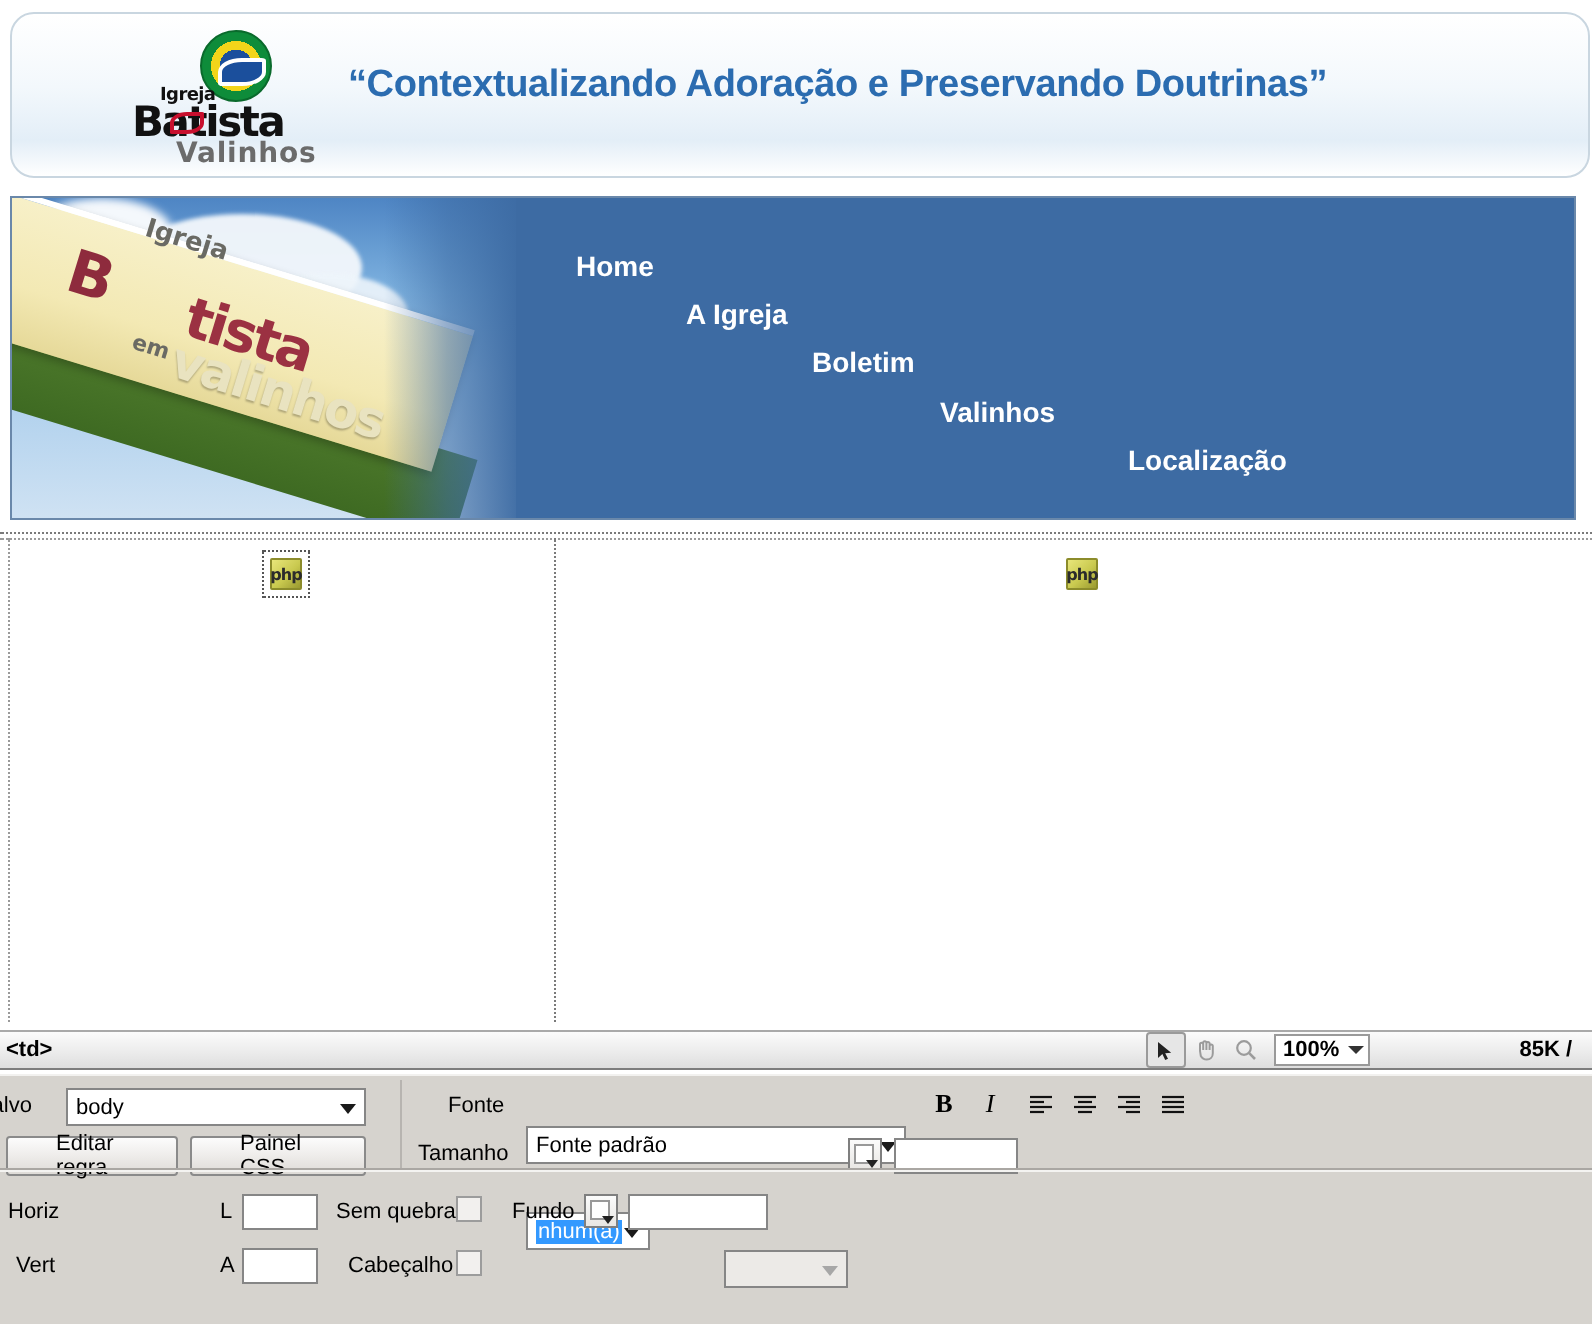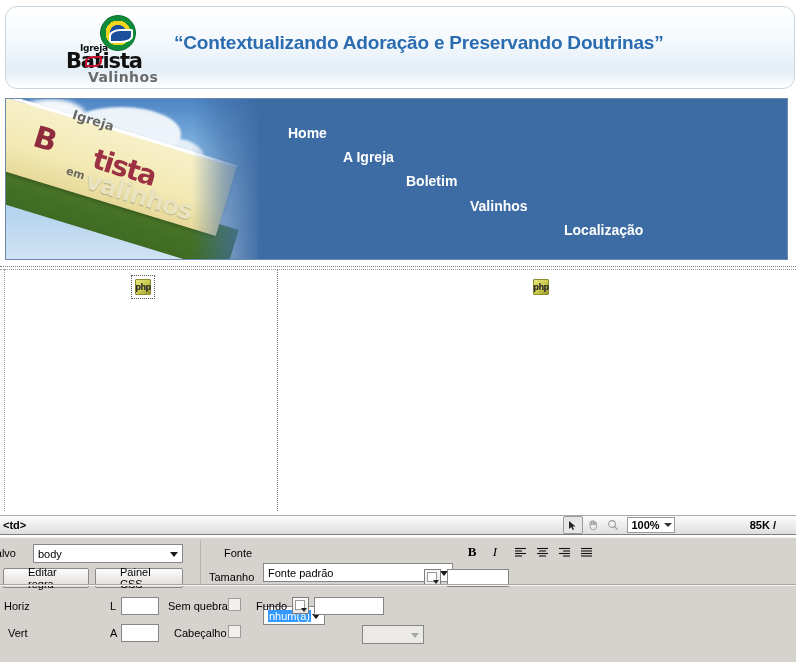--- a/index.html
+++ b/index.html
@@ -271,21 +271,21 @@
     display: flex; align-items: center; gap: 4px;
     font-size: 11px;
     cursor: pointer;
   }
   .caret { width: 0; height: 0; border-left: 4px solid transparent; border-right: 4px solid transparent; border-top: 4px solid #333; }
   .sb-size {
     font-size: 11px; display: flex; align-items: center; gap: 4px; padding-right: 4px;
     cursor: pointer;
     margin-top: 44px;
   }
-  .sb-weight { font-size: 11px; padding-right: 20px; }
+  .sb-weight { font-size: 11px; padding-right: 10px; }
 
   
   #prop-inspector {
     position: absolute; left: 0; top: 537px;
     width: 796px; height: 125px;
     background: #d6d3ce;
     border-top: 1px solid #f2f1ef;
   }
   .pi-row { position: absolute; display: flex; align-items: center; }
   .pi-label { font-size: 11px; color: #000; font-family: "Liberation Sans", sans-serif; }

